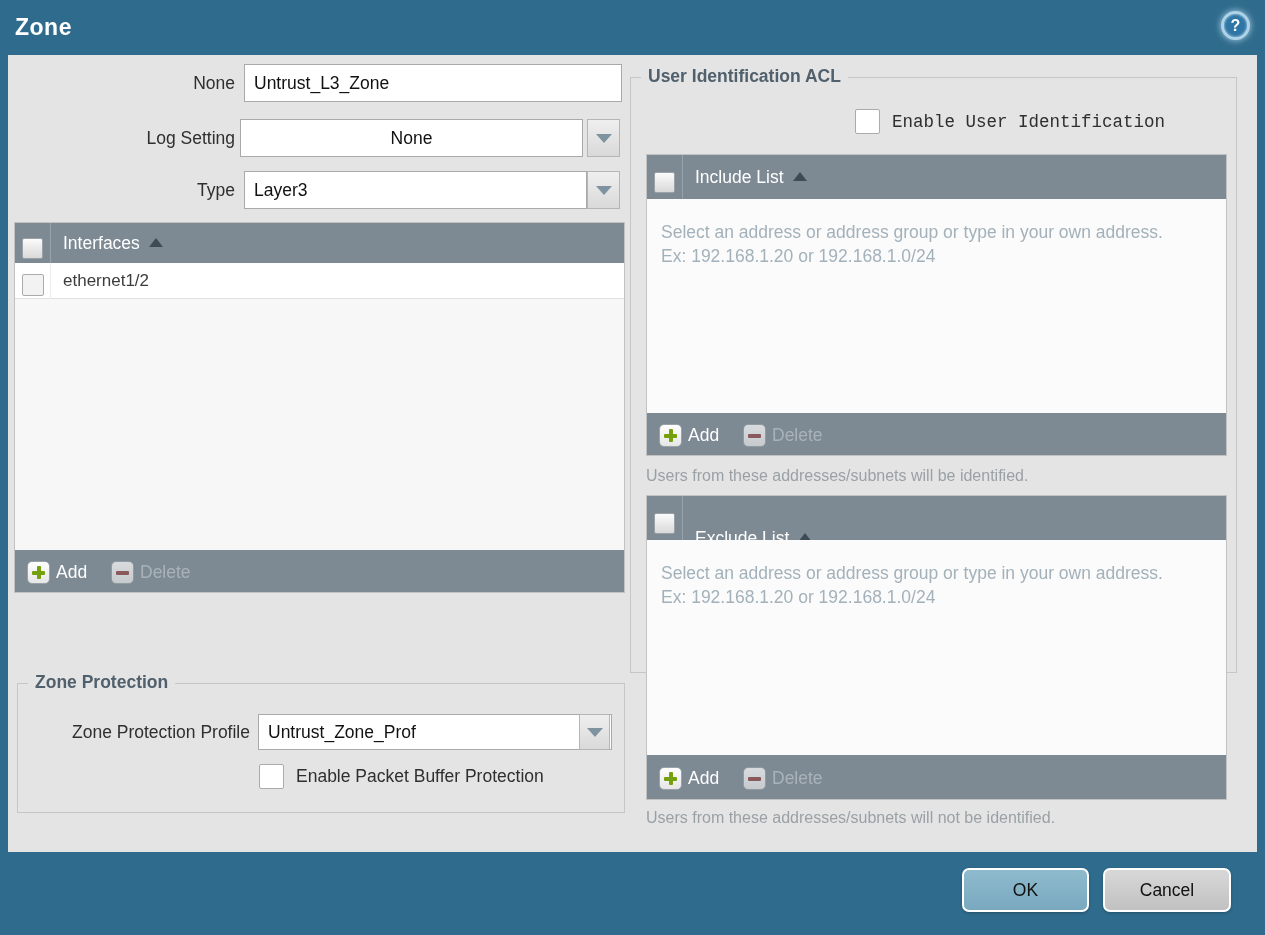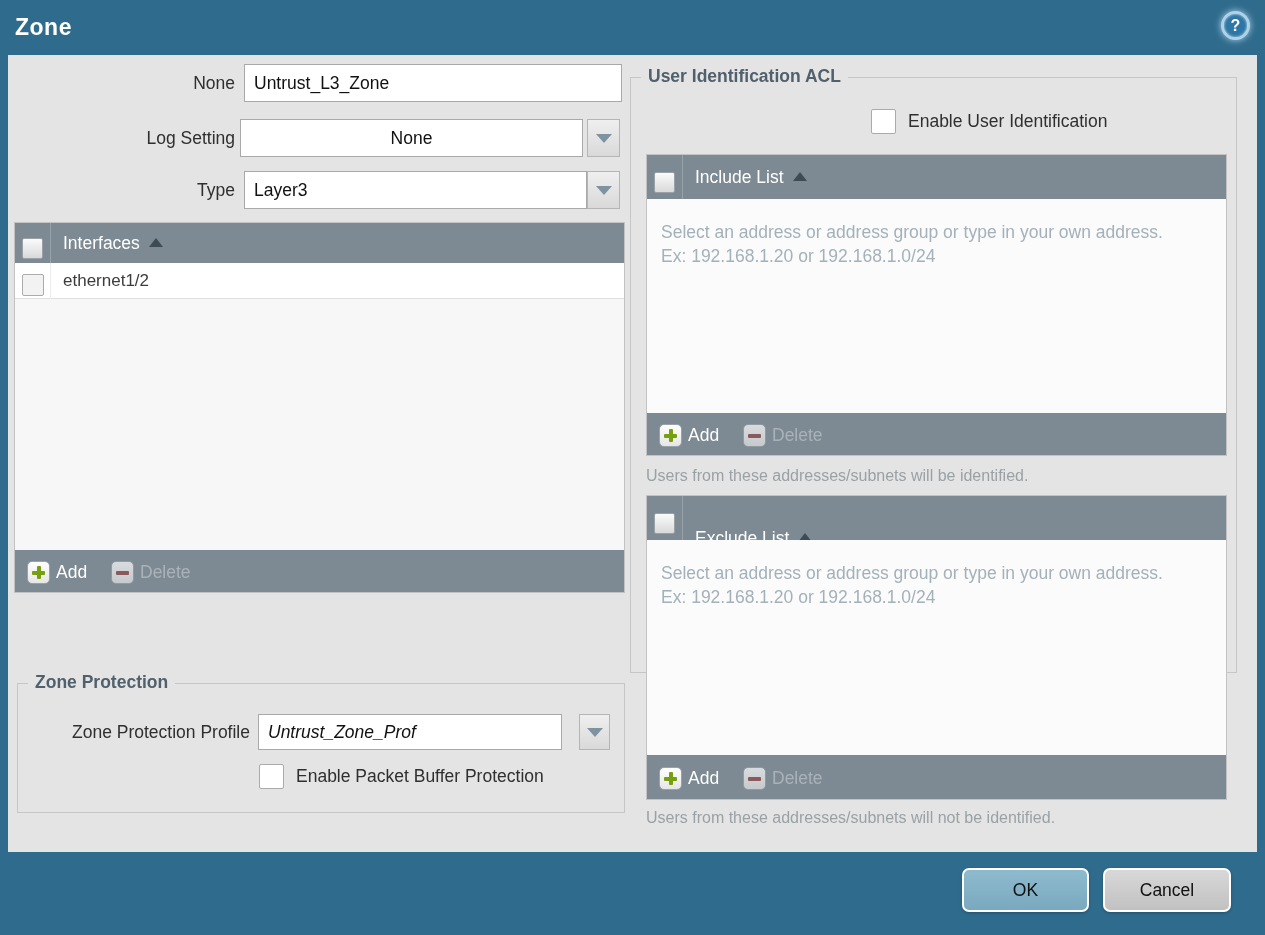--- a/index.html
+++ b/index.html
@@ -183,33 +183,33 @@
       </div>
       <div class="tool-btn disabled" style="left:96px;">
         <span class="chip del"><span class="bar-h"></span></span><span class="tlabel">Delete</span>
       </div>
     </div>
   </div>
 
   <div class="fset" style="left:9px;top:628px;width:608px;height:130px;">
     <span class="legend">Zone Protection</span>
     <div class="frm-label" style="left:0;top:29px;width:232px;">Zone Protection Profile</div>
-    <div class="combo-box" style="left:240px;top:30px;width:304px;height:36px;line-height:34px;font-style:italic;">Untrust_Zone_Prof</div>
+    <div class="combo-box" style="left:240px;top:30px;width:354px;height:36px;line-height:34px;">Untrust_Zone_Prof</div>
     <div class="combo-arrow" style="left:561px;top:30px;width:31px;height:36px;">
       <i></i>
     </div>
     <div style="position:absolute;left:241px;top:80px;">
       <span class="cb"></span><span class="cbx-label">Enable Packet Buffer Protection</span>
     </div>
   </div>
 
   <div class="fset" style="left:622px;top:22px;width:607px;height:596px;">
     <span class="legend">User Identification ACL</span>
 
-    <div style="position:absolute;left:240px;top:31px;">
+    <div style="position:absolute;left:224px;top:31px;font-family:Liberation Mono, monospace;">
       <span class="cb"></span><span class="cbx-label">Enable User Identification</span>
     </div>
 
     <div class="tbl" style="left:15px;top:76px;width:581px;">
       <div class="tbl-head" style="height:44px;">
         <span class="cbcell" style="height:44px;line-height:52px;"><span class="cb hdr"></span></span>
         <span class="hlabel" style="line-height:44px;"><span>Include List</span><span class="sort-up"></span></span>
       </div>
       <div class="tbl-body lightest" style="height:214px;">
         <div class="placeholder-text">Select an address or address group or type in your own address. Ex: 192.168.1.20 or 192.168.1.0/24</div>

